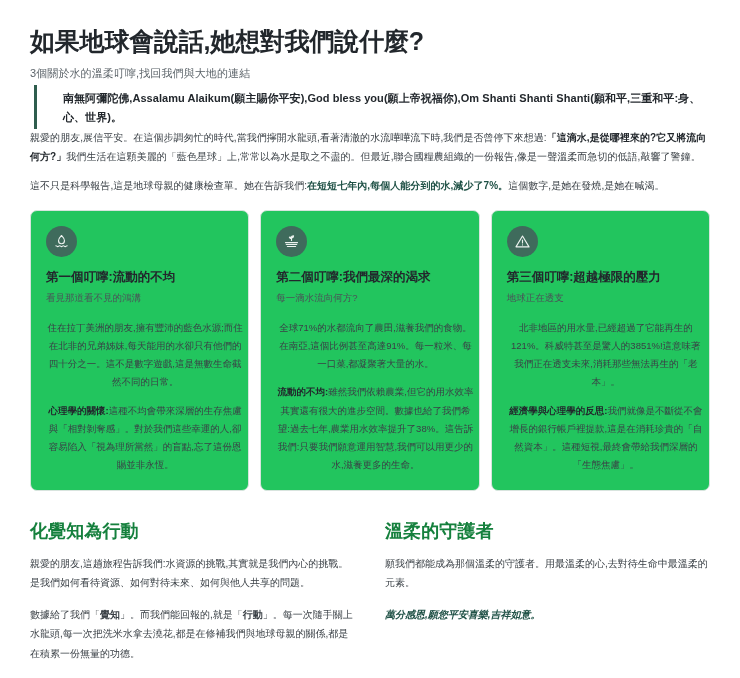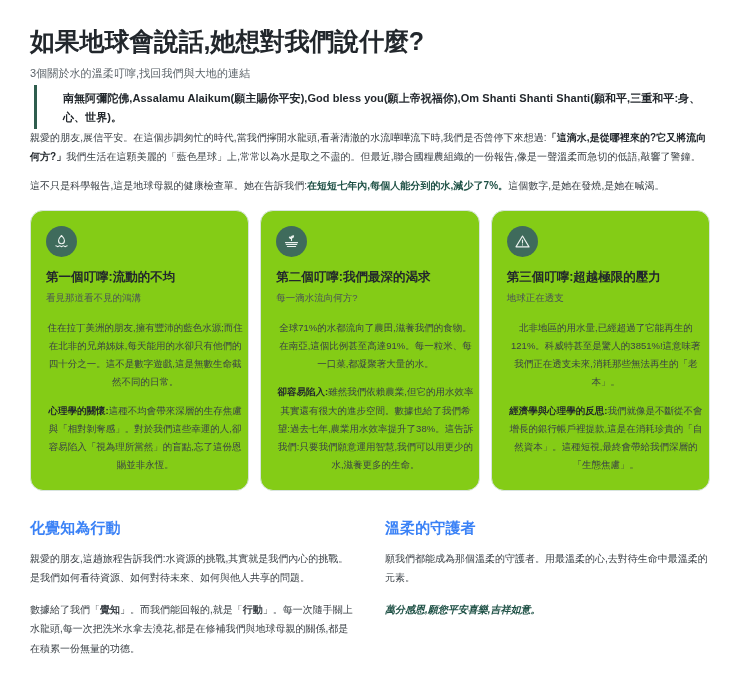--- a/index.html
+++ b/index.html
@@ -70,23 +70,23 @@
   }
 
   
   .cards {
     display: flex;
     gap: 11px;
     margin: 14px 0 0 0;
   }
   .card {
     flex: 1 1 0;
-    background: #84cc16;
+    background: #22c55e;
     border: 1px solid #d8e4de;
-    border-radius: 13px;
+    border-radius: 7px;
     padding: 15px 4px 16px 15px;
     box-sizing: border-box;
     min-width: 0;
   }
   .card-icon {
     width: 31px;
     height: 31px;
     border-radius: 50%;
     background: #3f6b5c;
     display: flex;
@@ -119,23 +119,23 @@
   .card-body b { color: #22272c; font-weight: 700; }
 
   
   .cols {
     display: flex;
     gap: 30px;
     margin: 28px 0 0 0;
   }
   .col { flex: 1 1 0; min-width: 0; }
   .col h2 {
-    font-size: 15px;
+    font-size: 18px;
     font-weight: 600;
-    color: #3b82f6;
+    color: #15803d;
     margin: 0 0 11px 0;
     letter-spacing: 0.1px;
   }
   .col p {
     font-size: 10px;
     line-height: 1.95;
     color: #3a4046;
     margin: 0 0 12px 0;
   }
   .col p:last-child { margin-bottom: 0; }
@@ -185,21 +185,21 @@
           <path d="M12 6.4c0-1.5 1.3-2.6 2.9-2.6 0 1.6-1.2 2.8-2.9 2.8z"></path>
           <path d="M12 7.6C11.7 6.3 10.4 5.6 9 6c.3 1.4 1.6 2 3 1.6z"></path>
           <path d="M3.5 13.5h17"></path>
           <path d="M4.6 16.3h14.8"></path>
           <path d="M6.2 19h11.6"></path>
         </svg>
       </div>
       <div class="card-title">第二個叮嚀:我們最深的渴求</div>
       <div class="card-sub">每一滴水流向何方?</div>
       <p class="card-body">全球71%的水都流向了農田,滋養我們的食物。在南亞,這個比例甚至高達91%。每一粒米、每一口菜,都凝聚著大量的水。</p>
-      <p class="card-body"><b>卻容易陷入:</b><span>雖然我們依賴農業,但它的用水效率其實還有很大的進步空間。數據也給了我們希望:過去七年,農業用水效率提升了38%。這告訴我們:只要我們願意運用智慧,我們可以用更少的水,滋養更多的生命。</span></p>
+      <p class="card-body"><b>流動的不均:</b><span>雖然我們依賴農業,但它的用水效率其實還有很大的進步空間。數據也給了我們希望:過去七年,農業用水效率提升了38%。這告訴我們:只要我們願意運用智慧,我們可以用更少的水,滋養更多的生命。</span></p>
     </div>
 
     <div class="card">
       <div class="card-icon">
         <svg width="17" height="17" viewBox="0 0 24 24" fill="none" stroke="#edf3f0" stroke-width="1.6" stroke-linecap="round" stroke-linejoin="round">
           <path d="M12 4.2 2.8 19.6h18.4L12 4.2z"></path>
           <path d="M12 10v4"></path>
           <path d="M12 16.8h.01"></path>
         </svg>
       </div>

